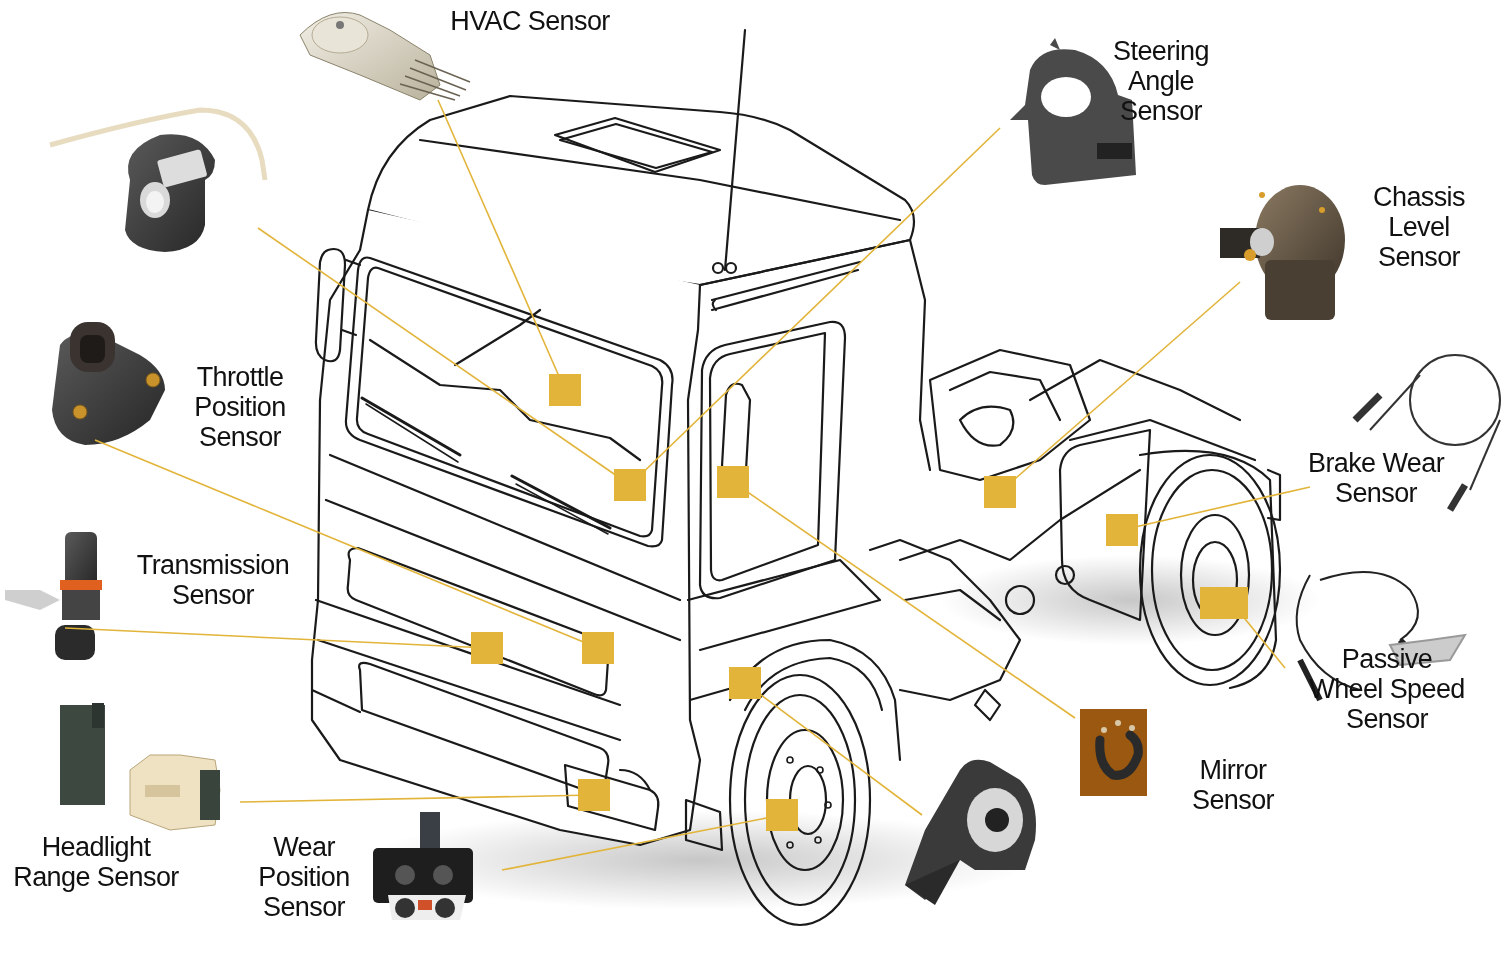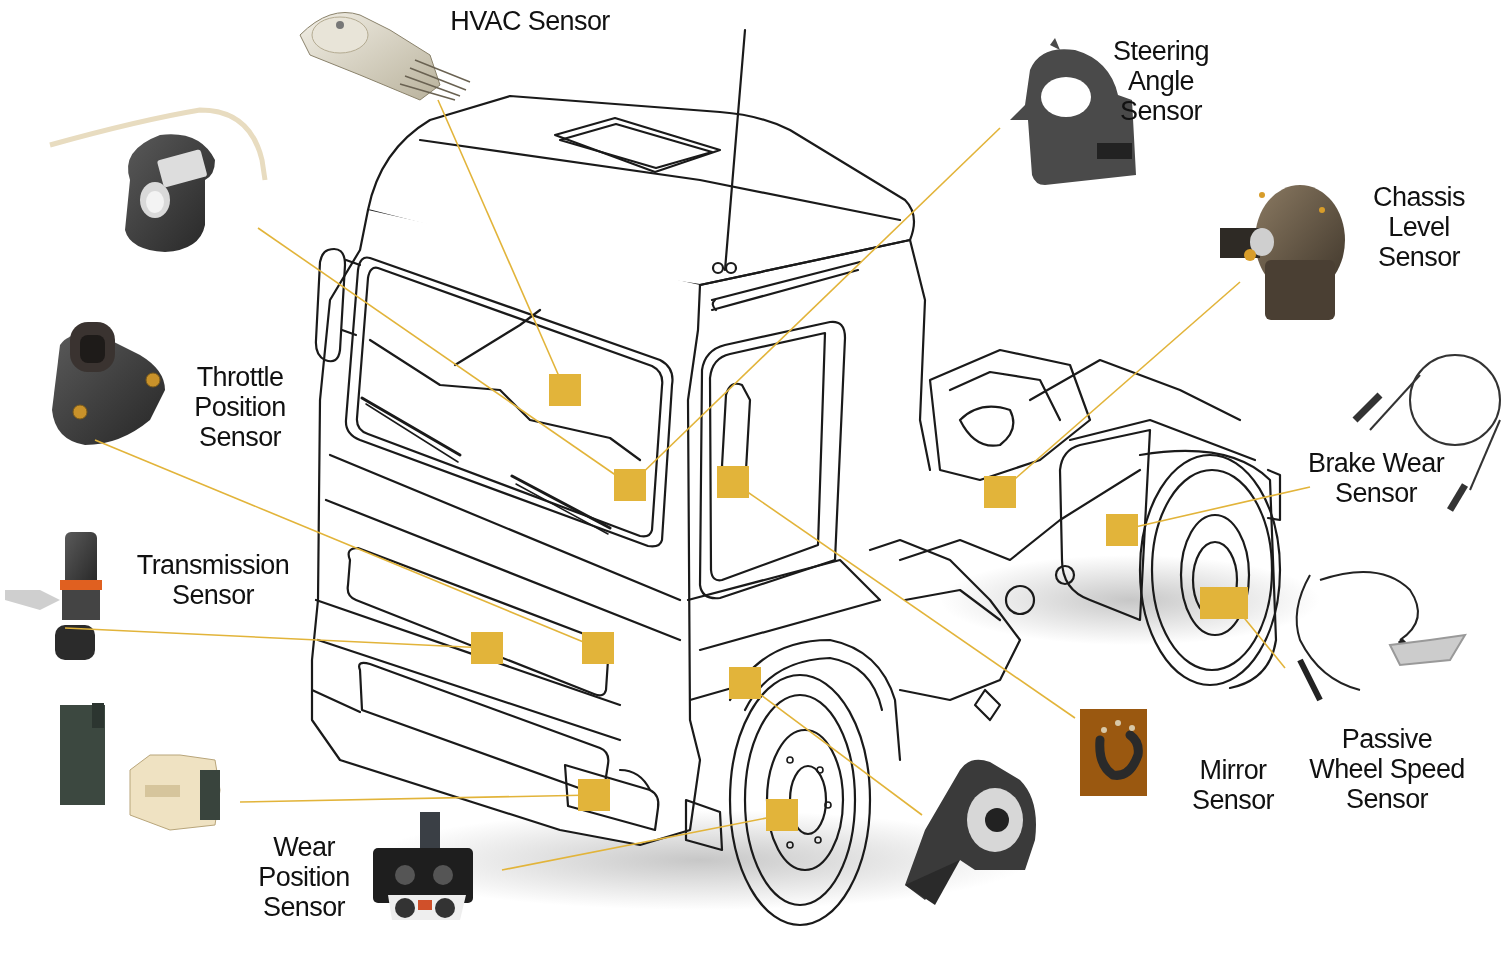--- a/index.html
+++ b/index.html
@@ -279,28 +279,32 @@
     <span>Sensor</span>
   </div>
   <div class="label" style="left:1376px;top:448px">
     <span>Brake Wear</span>
     <span>Sensor</span>
   </div>
   <div class="label" style="left:213px;top:550px">
     <span>Transmission</span>
     <span>Sensor</span>
   </div>
-  <div class="label" style="left:1387px;top:724px">
+  <div class="label" style="left:1387px;top:644px">
     <span>Passive</span>
     <span>Wheel Speed</span>
     <span>Sensor</span>
   </div>
   <div class="label" style="left:1233px;top:755px">
     <span>Mirror</span>
     <span>Sensor</span>
+  </div>
+  <div class="label" style="left:96px;top:832px">
+    <span>Headlight</span>
+    <span>Range Sensor</span>
   </div>
   <div class="label" style="left:304px;top:832px">
     <span>Wear</span>
     <span>Position</span>
     <span>Sensor</span>
   </div>
   <div class="label" style="left:1166px;top:855px">
   </div>
 </div>
 

